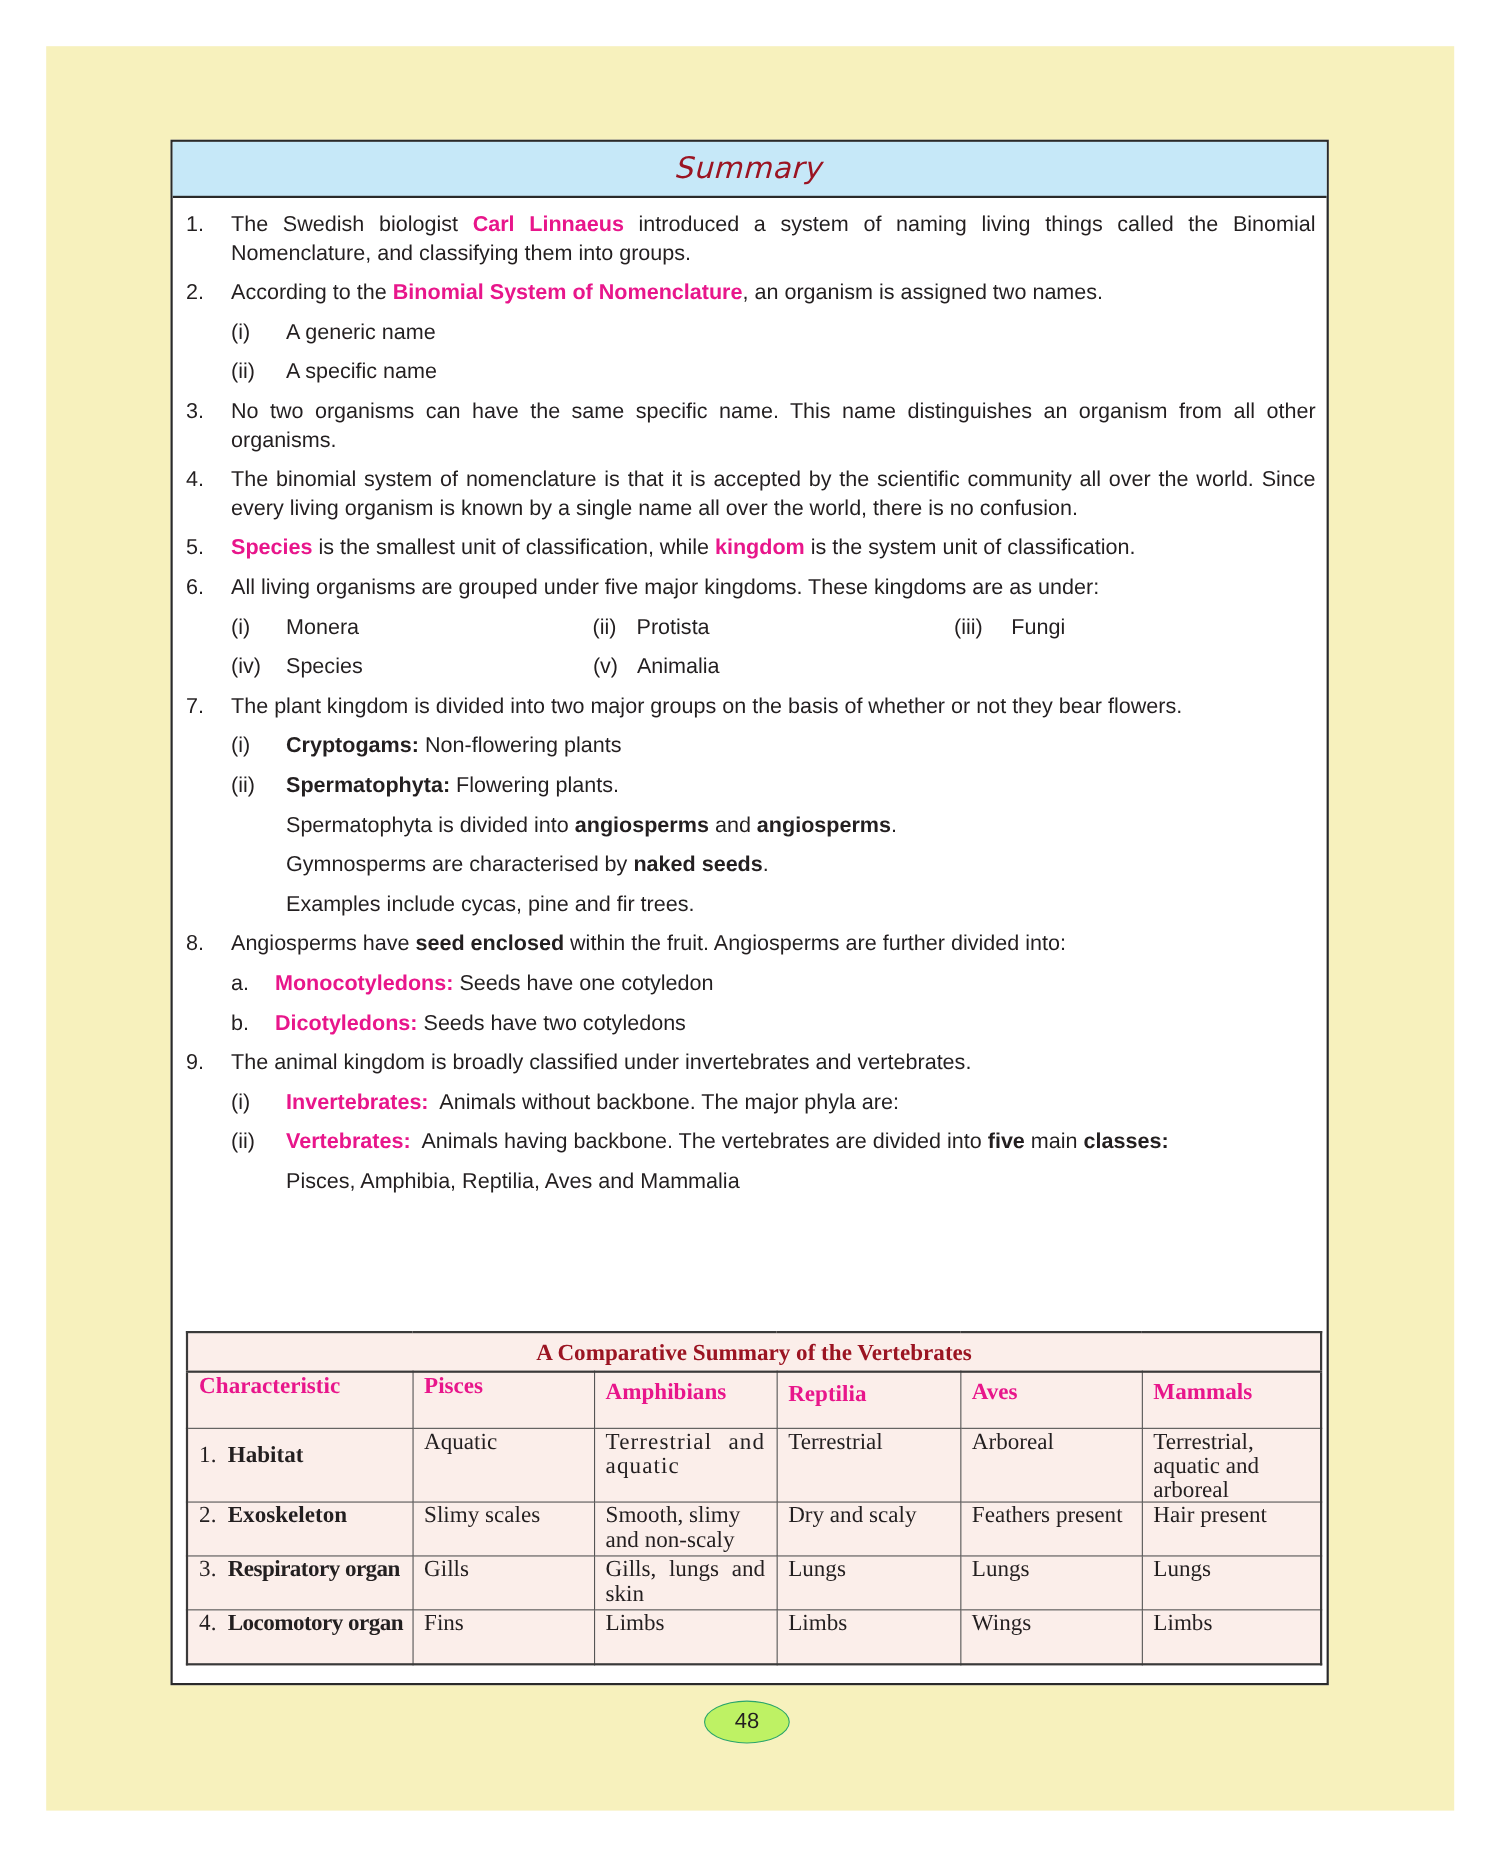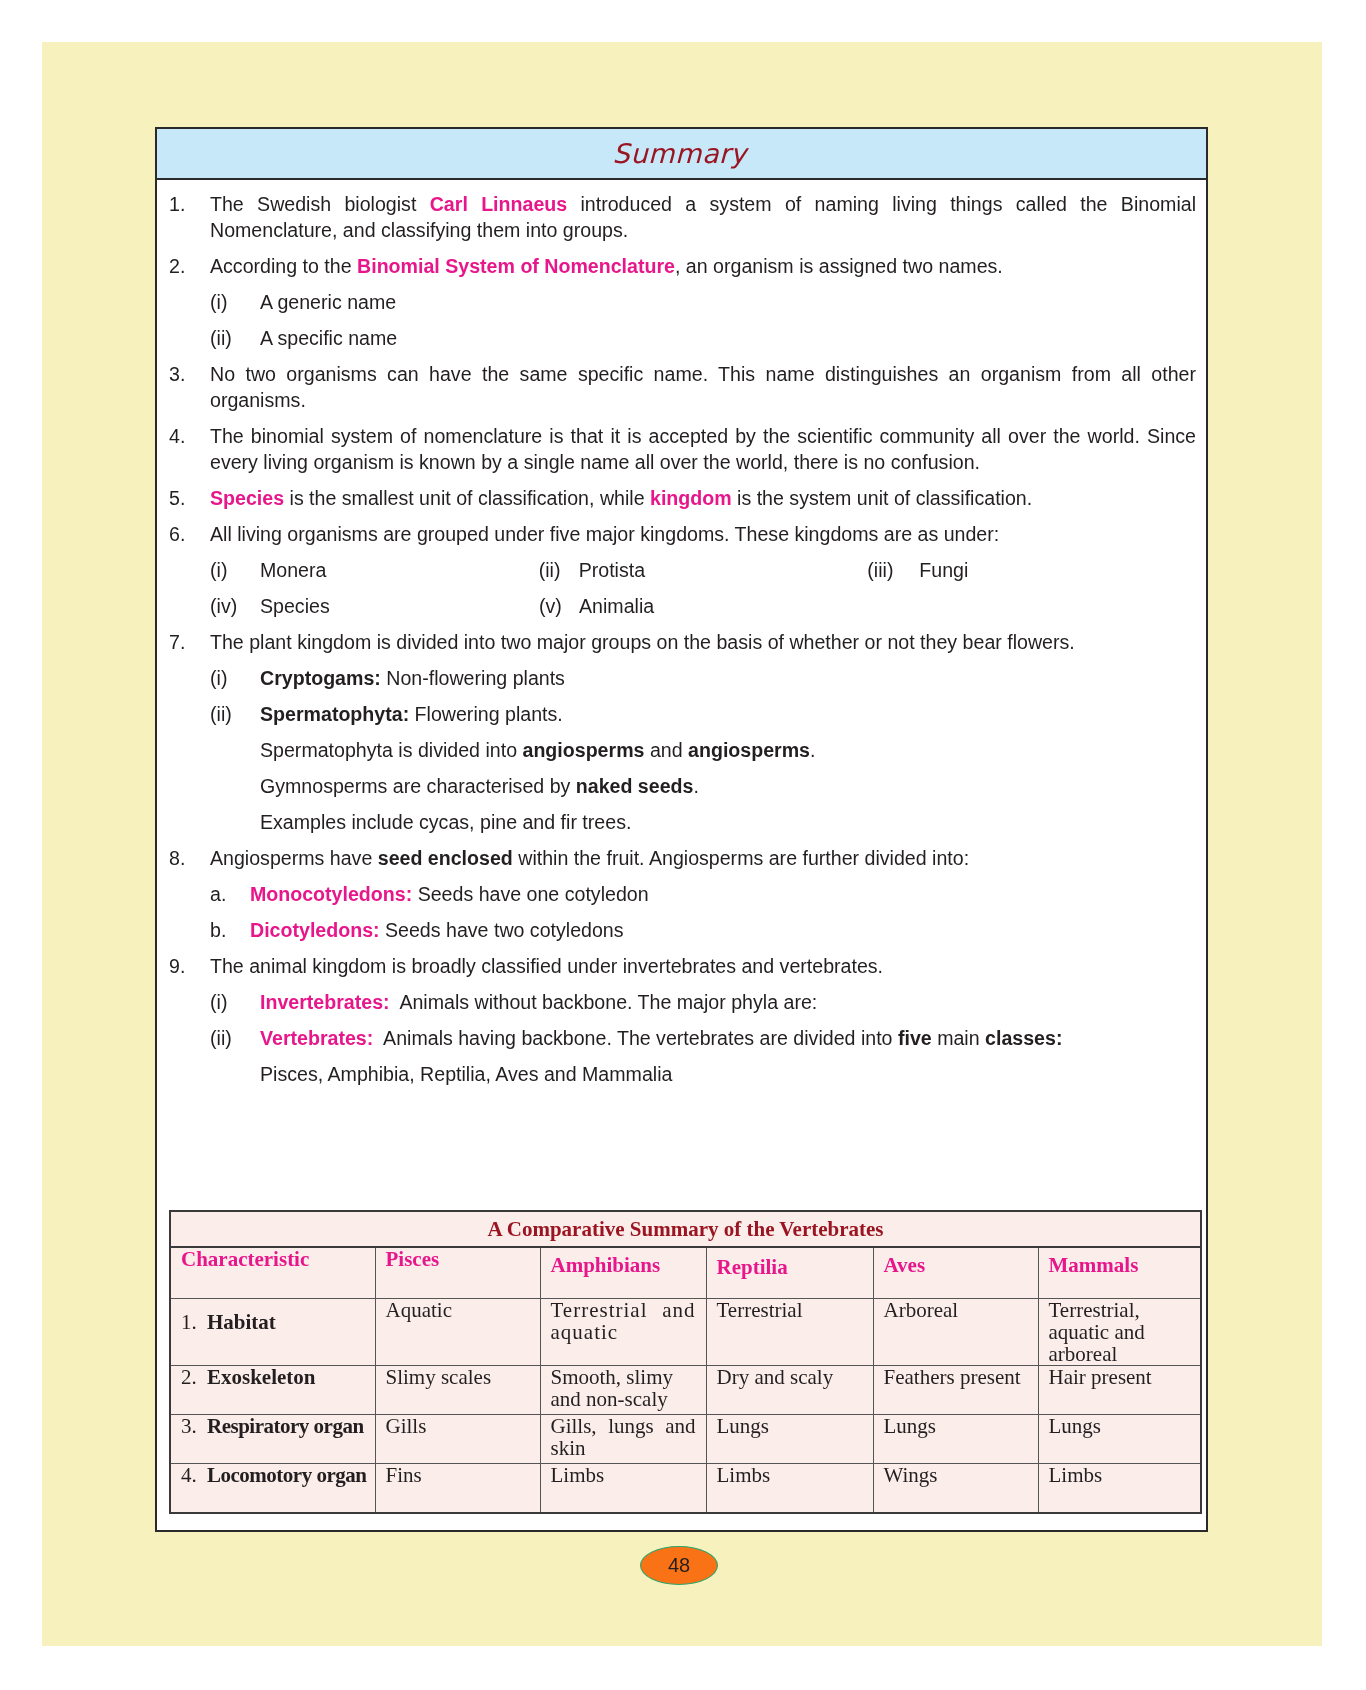--- a/index.html
+++ b/index.html
@@ -34,21 +34,21 @@
   table.vt td, table.vt th { border: 1.5px solid #555; vertical-align: top; padding: 0 10px; font-size: 21px; line-height: 22px; }
   .vt-title { text-align: center; color: #9b1422; font-weight: bold; font-size: 21px !important; line-height: 34px !important; border-bottom: 2px solid #3a3a3a !important; margin-left: 28px; }
   .vt-head th { text-align: left; color: #e8168b; font-weight: bold; font-size: 20px; height: 42px; vertical-align: middle; border-bottom: 1.5px solid #555; }
   .vt-row td { border-top: none; border-bottom: none; padding-top: 8px; height: 48px; color: #231f20; }
   .vt-row.last td { height: 40px; padding-bottom: 8px; }
   .char-cell { color: #2e3192; font-weight: bold; }
   .char-cell .rn { color: #231f20; font-weight: normal; display: inline-block; width: 26px; }
   .just { text-align: justify; }
 
   .page-num { position: absolute; left: 640px; top: 1546px; width: 76px; height: 37px; border: 1.5px solid #2aa56b; border-radius: 50%;
-              background: #f97316; display: flex; align-items: center; justify-content: center; font-size: 20px; color: #231f20; }
+              background: #bef264; display: flex; align-items: center; justify-content: center; font-size: 20px; color: #231f20; }
 </style>
 </head>
 <body>
 
 <div class="page-bg"></div>
 
 <div class="summary-box">
   <div class="summary-header">
     <span class="summary-title">Summary</span>
   </div>

